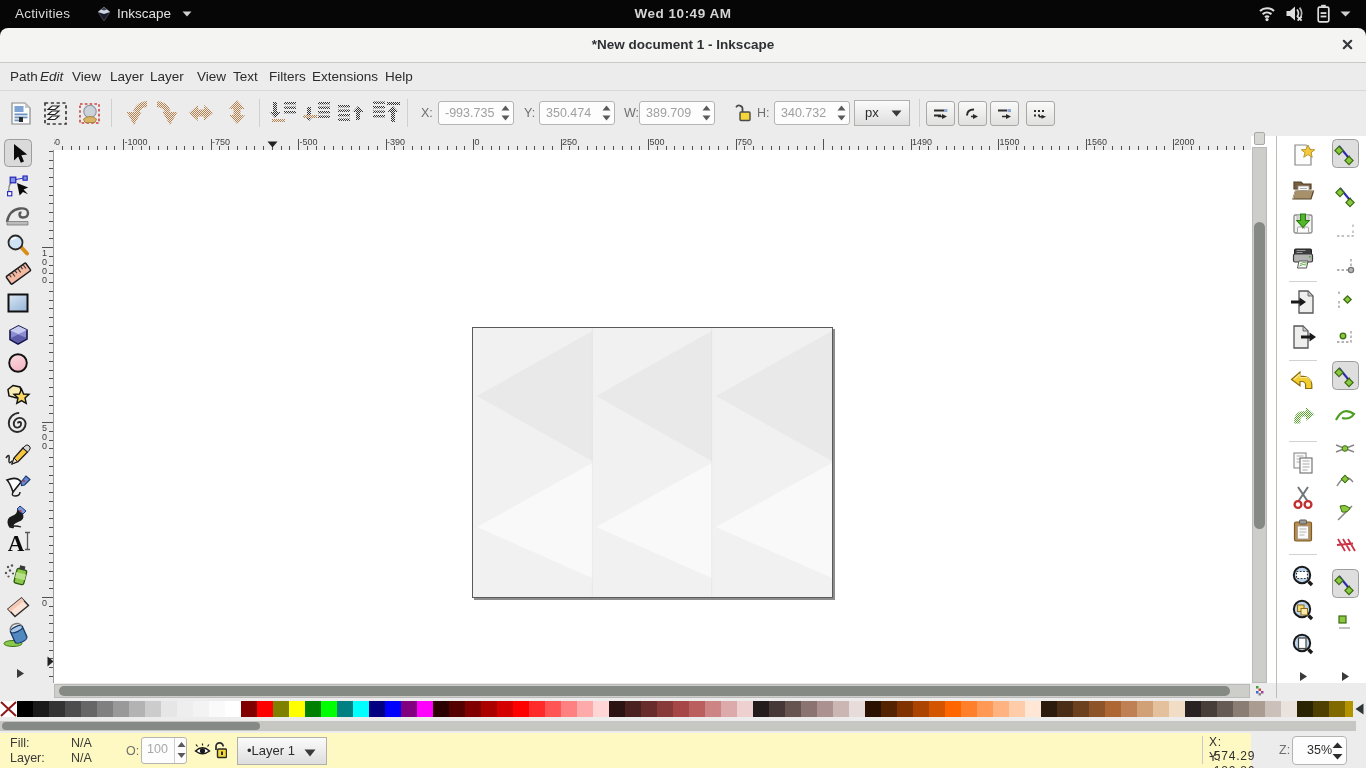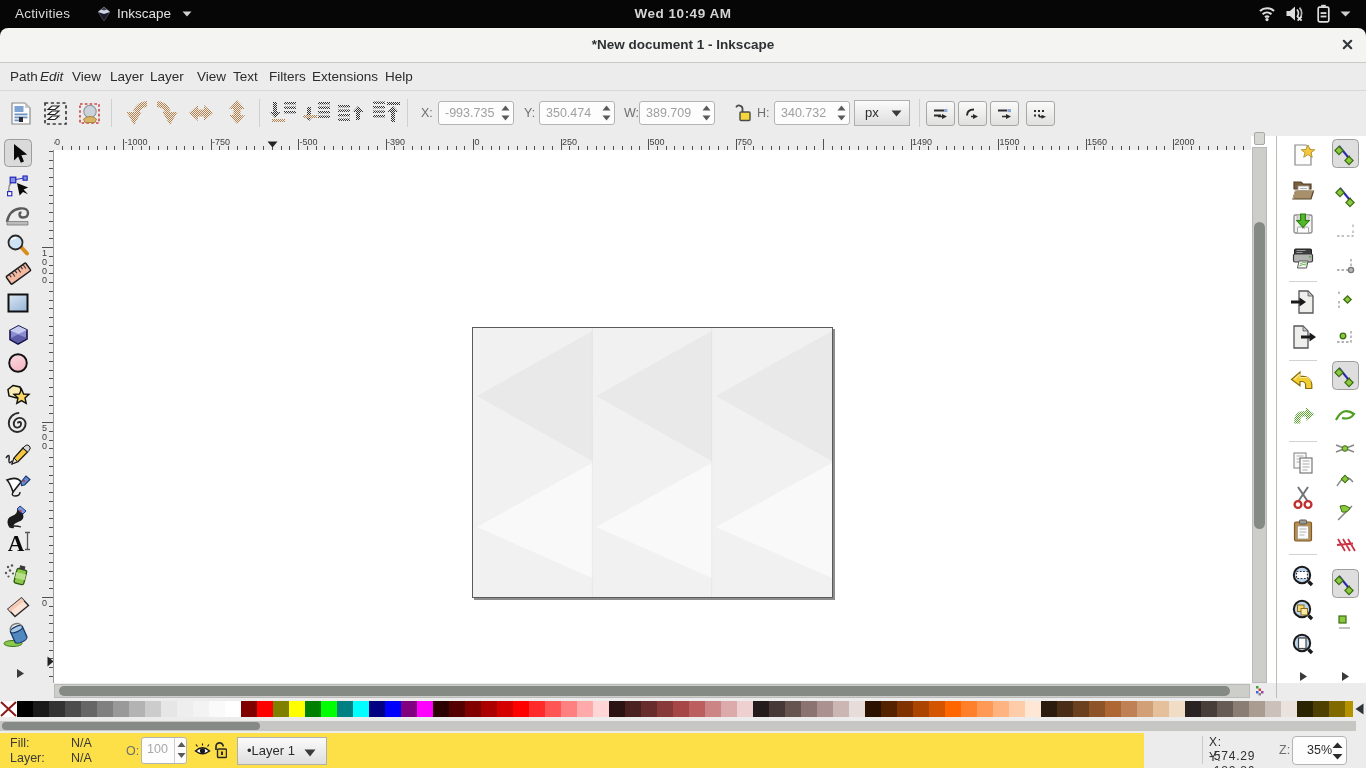--- a/index.html
+++ b/index.html
@@ -866,21 +866,21 @@
     <div class="abs sw" style="left:1296.6px;width:16.5px;background:#2b2400;"></div>
     <div class="abs sw" style="left:1312.6px;width:16.5px;background:#4d4000;"></div>
     <div class="abs sw" style="left:1328.6px;width:16.5px;background:#806a00;"></div>
     <div class="abs sw" style="left:1344.6px;width:8.4px;background:#b39300;"></div>
     <svg class="abs" style="left:1355px;top:5px;" width="9" height="12" viewBox="0 0 9 12">
       <path d="M8.5 0.5 v11 L0.5 6 Z" fill="#2e3436"></path>
     </svg>
     <div class="abs" style="left:0;top:23px;width:1356px;height:10px;background:#c6c6c3;"></div>
     <div class="abs" style="left:2px;top:24px;width:258px;height:8px;background:#868a86;border-radius:4px;"></div>
   </div>
-<div class="abs" style="left:0;top:733px;width:1144px;height:35px;background:#fde047;font-size:12.5px;color:#3a3a3a;">
+<div class="abs" style="left:0;top:733px;width:1251px;height:35px;background:#fef9c3;font-size:12.5px;color:#3a3a3a;">
     <div class="abs" style="left:10px;top:3px;">Fill:</div>
     <div class="abs" style="left:71px;top:3px;">N/A</div>
     <div class="abs" style="left:10px;top:18px;">Layer:</div>
     <div class="abs" style="left:71px;top:18px;">N/A</div>
     <div class="abs" style="left:126px;top:11px;color:#6e6e6e;">O:</div>
     <div class="abs" style="left:141px;top:4px;width:46px;height:27px;background:#fdfdfd;border:1px solid #b4b4b0;border-radius:3px;overflow:hidden;">
 <div class="abs" style="left:5px;top:4px;color:#a8a8a8;">100</div>
 <div class="abs" style="left:32px;top:0;width:13px;height:25px;border-left:1px solid #cfcfcf;">
 <svg style="position:absolute;left:1px;top:2px;" width="11" height="21" viewBox="0 0 11 21">
           <path d="M1.5 7 L5.5 2 L9.5 7 Z" fill="#5a5a5a"></path>

